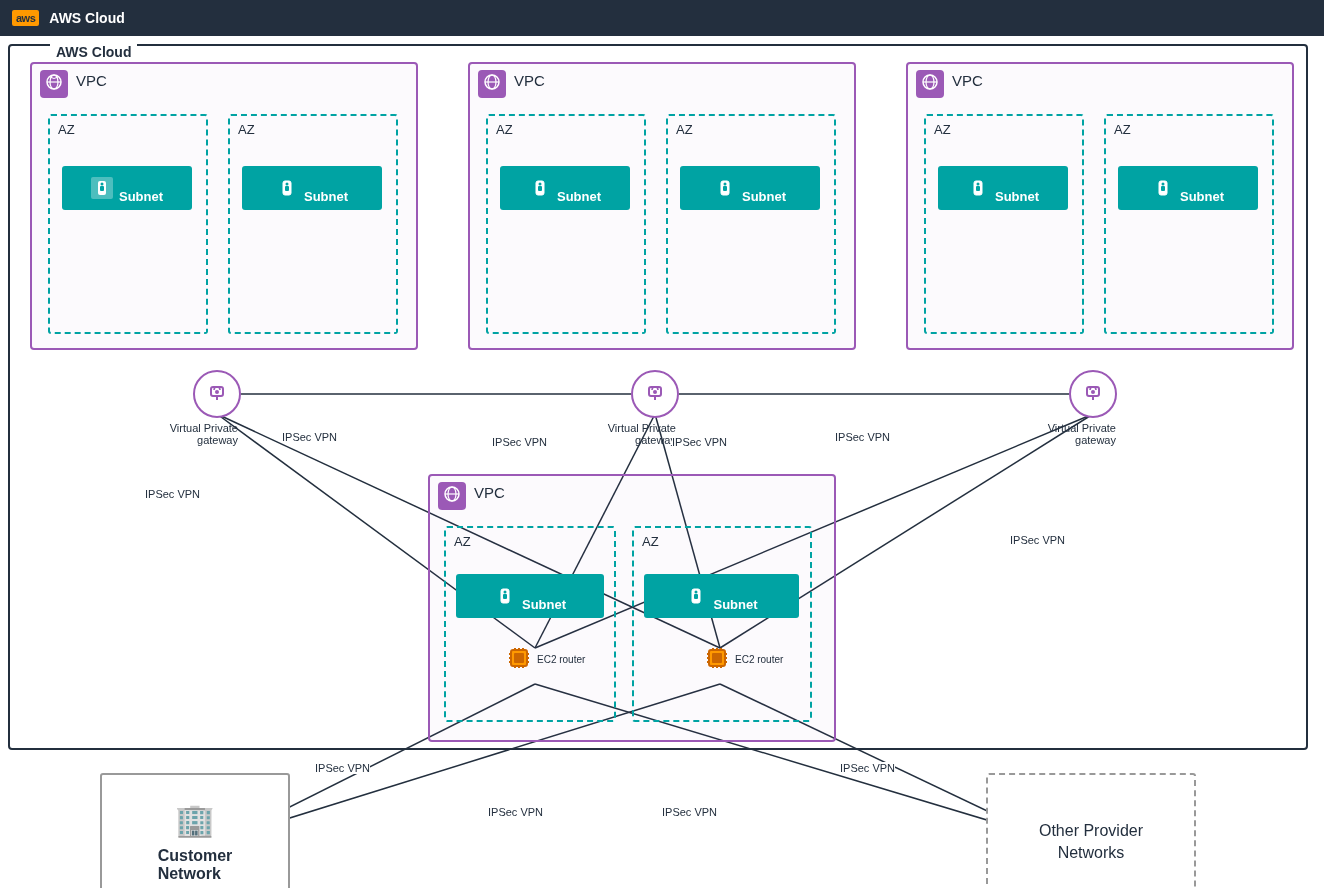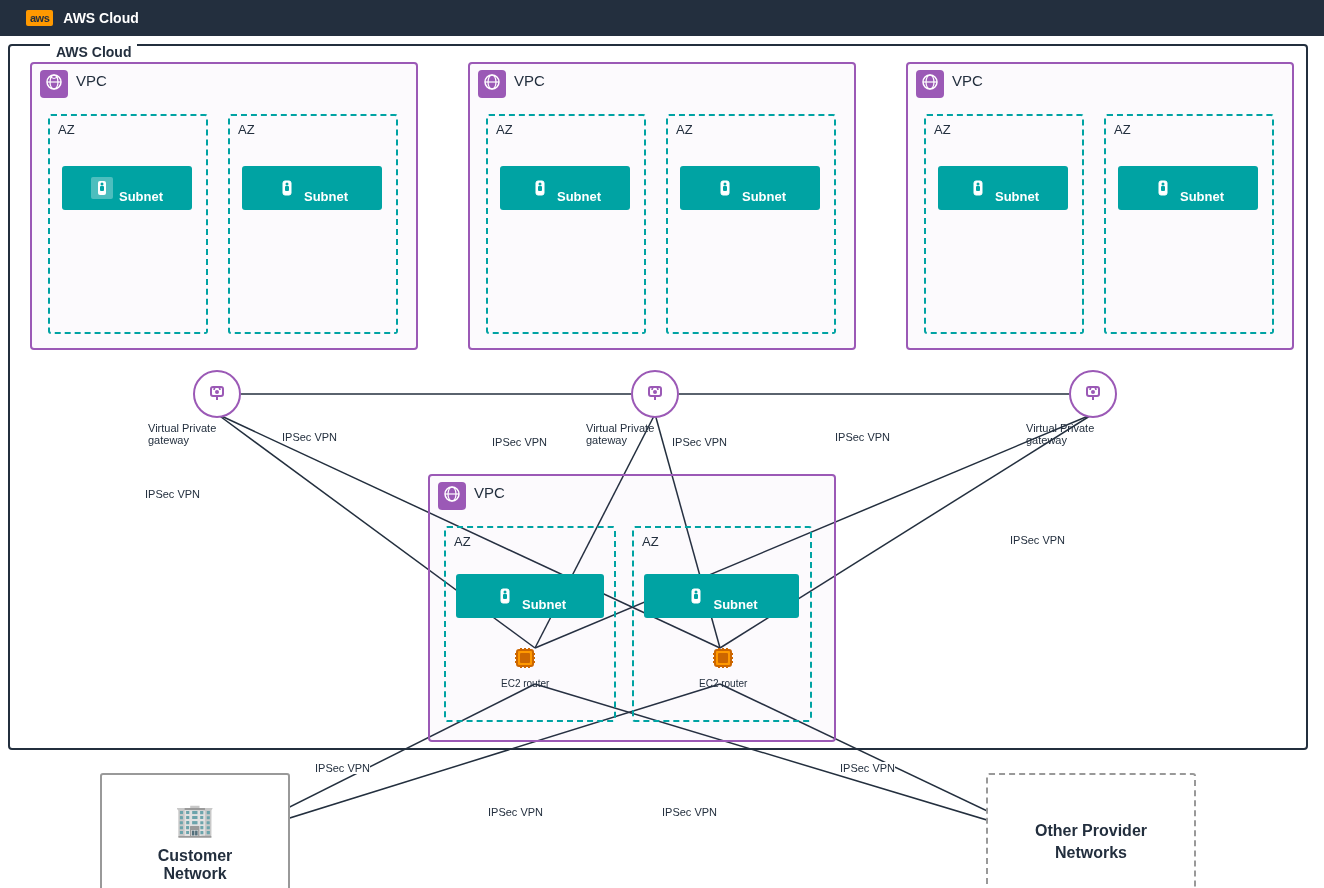--- a/index.html
+++ b/index.html
@@ -10,21 +10,21 @@
       width: 1324px;
       height: 888px;
       overflow: hidden;
       position: relative;
     }
 
     
     .aws-header {
       display: flex;
       align-items: center;
-      padding: 6px 26px;
+      padding: 6px 12px;
       background: #232f3e;
       color: #fff;
       font-size: 14px;
       font-weight: bold;
       height: 36px;
     }
     .aws-logo {
       display: flex;
       align-items: center;
       margin-right: 10px;
@@ -139,32 +139,31 @@
       height: 48px;
       border-radius: 50%;
       border: 2px solid #9b59b6;
       background: #fff;
       display: flex;
       align-items: center;
       justify-content: center;
     }
     .gateway-label {
       position: absolute;
-      text-align: left;
+      text-align: right;
       font-size: 11px;
       color: #232f3e;
       white-space: nowrap;
       width: 90px;
     }
 
     
     .ec2-router {
       position: absolute;
       display: flex;
-      flex-direction: column;
       align-items: center;
       font-size: 10px;
       color: #232f3e;
     }
     .ec2-chip {
       width: 36px;
       height: 36px;
       border: 3px solid #ff6600;
       background: #ffaa44;
       border-radius: 3px;
@@ -183,37 +182,36 @@
       display: flex;
       flex-direction: column;
       align-items: center;
       justify-content: center;
       gap: 8px;
     }
     .customer-label {
       font-size: 16px;
       font-weight: bold;
       color: #232f3e;
-      text-align: center;
     }
 
     
     .provider-box {
       position: absolute;
       border: 2px dashed #999;
       border-radius: 3px;
       background: #fff;
       display: flex;
       flex-direction: column;
       align-items: center;
       justify-content: center;
     }
     .provider-label {
       font-size: 16px;
-      font-weight: bold;
+      font-weight: normal;
       color: #232f3e;
       text-align: center;
       line-height: 1.4;
     }
 
     
     .connections-svg {
       position: absolute;
       top: 0;
       left: 0;

